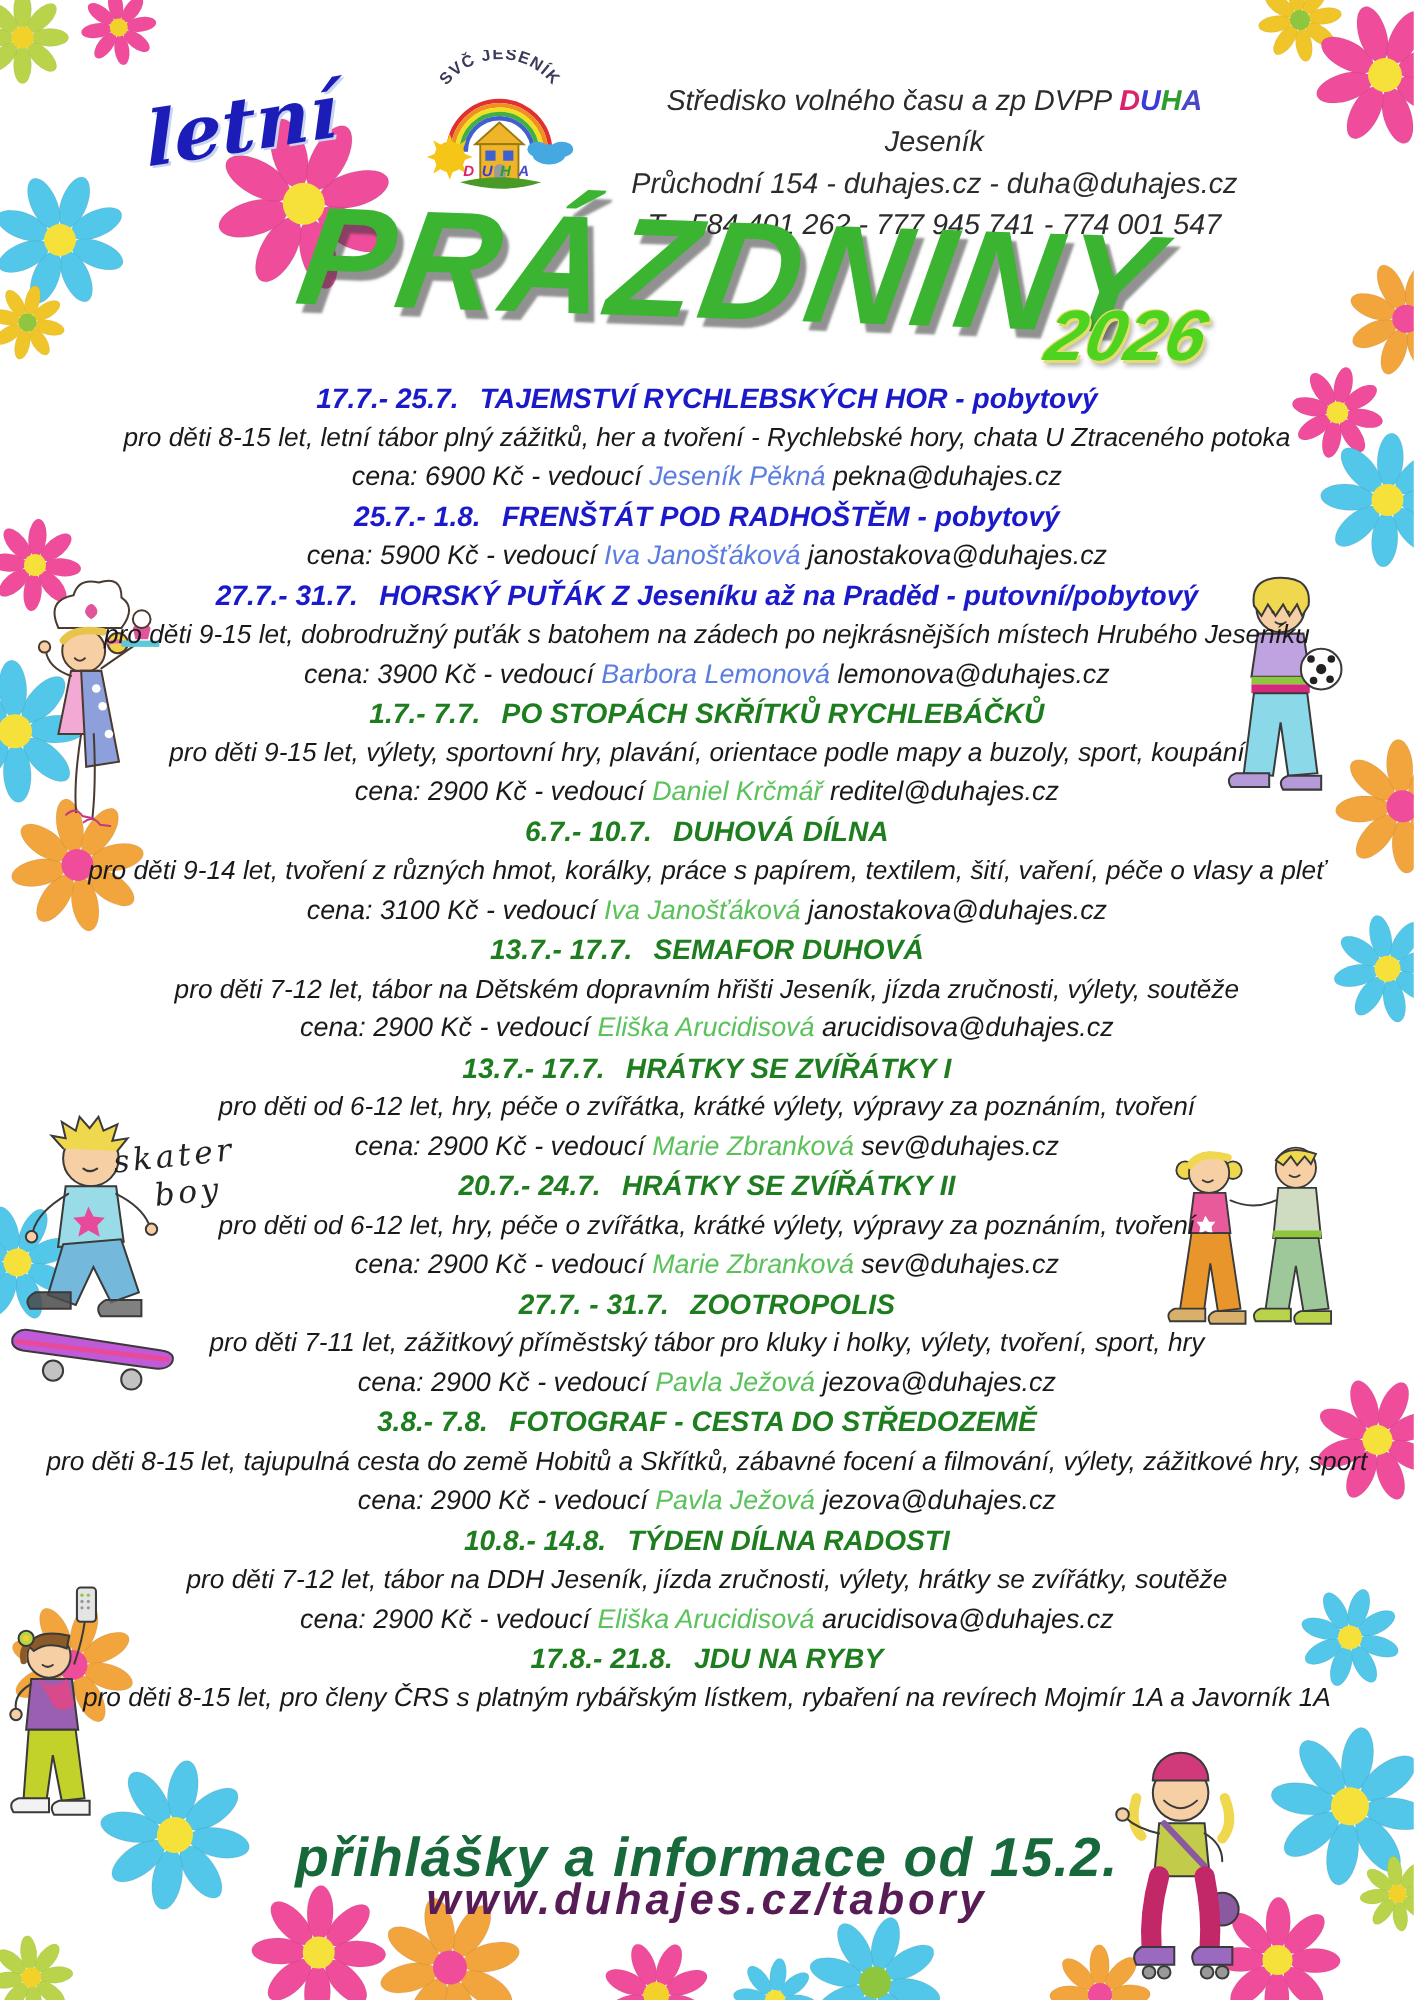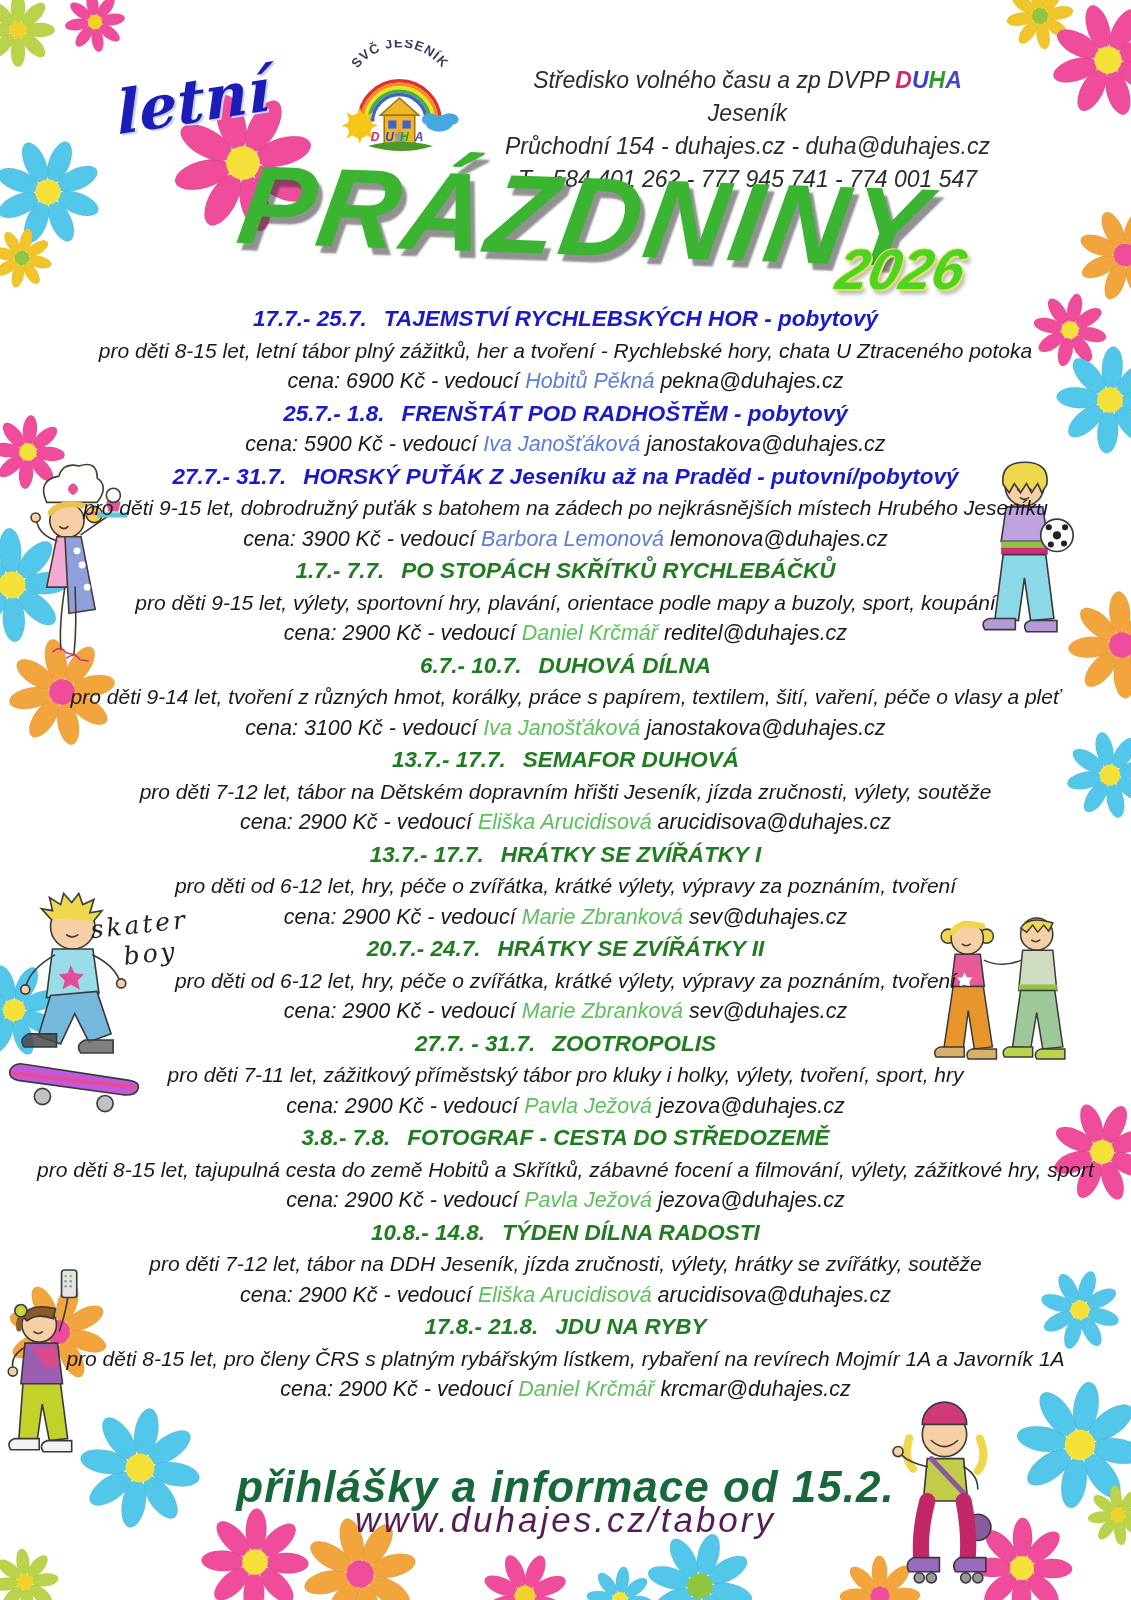--- a/index.html
+++ b/index.html
@@ -65,21 +65,21 @@
   .camp.green .leader{color:var(--leader_green);}
 
   
   .signup{
     position:absolute;left:0;right:0;top:1462px;text-align:center;
     font-weight:bold;font-style:italic;font-size:44px;letter-spacing:1px;
     color:var(--footer_green);
   }
   .site-url{
     position:absolute;left:0;right:0;top:1500px;text-align:center;
-    font-weight:normal;font-style:italic;font-size:35px;letter-spacing:3px;
+    font-weight:bold;font-style:italic;font-size:35px;letter-spacing:3px;
     color:var(--footer_url);
   }
 
   
   .skater-label{
     position:absolute;left:92px;top:910px;z-index:1;
     font-family:"DejaVu Serif", serif;font-style:italic;font-size:25px;color:#222;
     letter-spacing:3px;transform:rotate(-6deg);line-height:30px;
   }
   .skater-label .l2{display:block;margin-left:30px;}
@@ -439,21 +439,21 @@
   <div class="main-title">PRÁZDNINY</div>
   <div class="year">2026</div>
 
   <main id="camps">
   <div class="camp blue">
     <div class="line title-line">
       <span class="dates">17.7.- 25.7.</span><span class="ttl">TAJEMSTVÍ RYCHLEBSKÝCH HOR - pobytový</span>
     </div>
     <div class="line desc">pro děti 8-15 let, letní tábor plný zážitků, her a tvoření - Rychlebské hory, chata U Ztraceného potoka</div>
     <div class="line price-line">
-      <span>cena:</span> <span>6900 Kč</span> <span>- vedoucí</span> <span class="leader">Hobitů Pěkná</span> <span class="email">pekna@duhajes.cz</span>
+      <span>cena:</span> <span>6900 Kč</span> <span>- vedoucí</span> <span class="leader">Jeseník Pěkná</span> <span class="email">pekna@duhajes.cz</span>
     </div>
   </div>
 
   <div class="camp blue">
     <div class="line title-line">
       <span class="dates">25.7.- 1.8.</span><span class="ttl">FRENŠTÁT POD RADHOŠTĚM - pobytový</span>
     </div>
     <div class="line price-line">
       <span>cena:</span> <span>5900 Kč</span> <span>- vedoucí</span> <span class="leader">Iva Janošťáková</span> <span class="email">janostakova@duhajes.cz</span>
     </div>
@@ -547,22 +547,19 @@
     <div class="line price-line">
       <span>cena:</span> <span>2900 Kč</span> <span>- vedoucí</span> <span class="leader">Eliška Arucidisová</span> <span class="email">arucidisova@duhajes.cz</span>
     </div>
   </div>
 
   <div class="camp green">
     <div class="line title-line">
       <span class="dates">17.8.- 21.8.</span><span class="ttl">JDU NA RYBY</span>
     </div>
     <div class="line desc">pro děti 8-15 let, pro členy ČRS s platným rybářským lístkem, rybaření na revírech Mojmír 1A a Javorník 1A</div>
-    <div class="line price-line">
-      <span>cena:</span> <span>2900 Kč</span> <span>- vedoucí</span> <span class="leader">Daniel Krčmář</span> <span class="email">krcmar@duhajes.cz</span>
-    </div>
   </div>
 </main>
 
   <div class="signup">přihlášky a informace od 15.2.</div>
   <div class="site-url">www.duhajes.cz/tabory</div>
 
 </div>
 
 </body></html>

